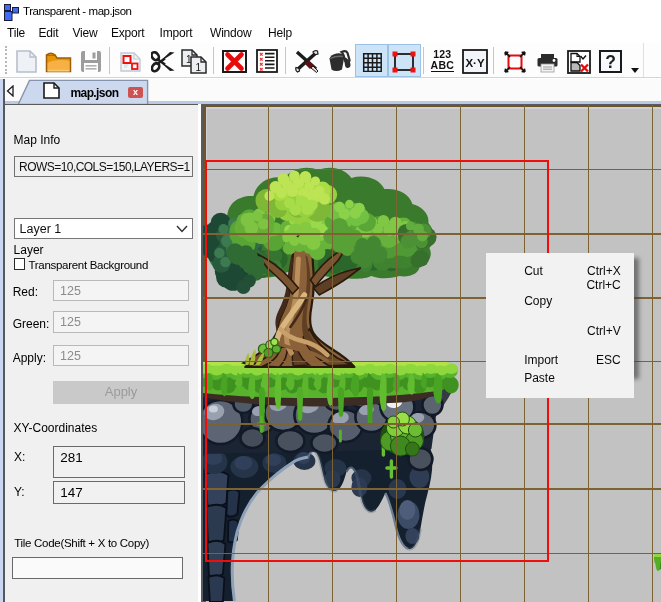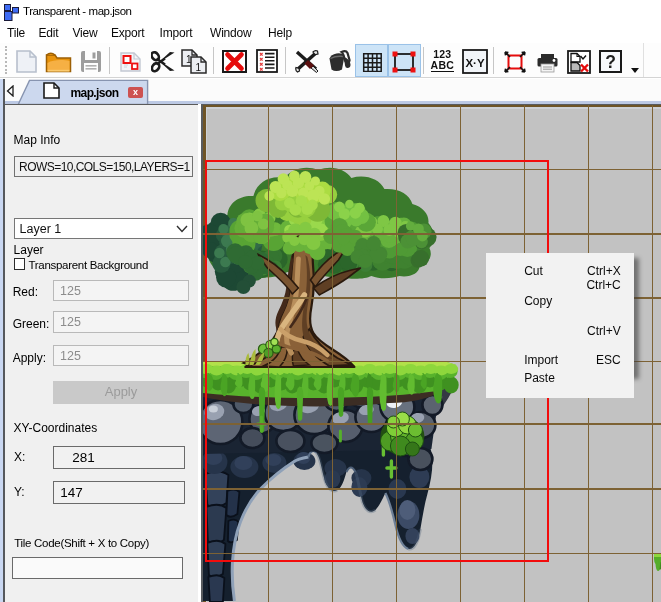--- a/index.html
+++ b/index.html
@@ -275,21 +275,21 @@
   <div class="pinput" style="left:53px; top:279.8px; width:136px; height:21.6px; background:#f4f4f4; border-color:#b9b9b9; color:#8c8c8c; line-height:20px; padding-left:6px;">125</div>
   <div class="plabel" style="left:12.7px; top:316.5px;">Green:</div>
   <div class="pinput" style="left:53px; top:311.4px; width:136px; height:21.6px; background:#f4f4f4; border-color:#b9b9b9; color:#8c8c8c; line-height:20px; padding-left:6px;">125</div>
   <div class="plabel" style="left:12.7px; top:350.5px;">Apply:</div>
   <div class="pinput" style="left:53px; top:344.9px; width:136px; height:21.6px; background:#f4f4f4; border-color:#b9b9b9; color:#8c8c8c; line-height:20px; padding-left:6px;">125</div>
 
   <div class="abs" style="left:53px; top:381.2px; width:136px; height:22.7px; background:#c9c9c9; color:#9b9b9b; font-size:13px; text-align:center; line-height:22px;">Apply</div>
 
   <div class="plabel" style="left:13.6px; top:421px; font-size:12px;">XY-Coordinates</div>
   <div class="plabel" style="left:14px; top:449.5px;">X:</div>
-  <div class="pinput" style="left:53.3px; top:446.1px; width:131.9px; height:23px; background:#f1f1f1; border-color:#6a6a6a; color:#000; line-height:21px; padding-left:18px; font-size:13.5px;">281</div>
+  <div class="pinput" style="left:53.3px; top:446.1px; width:131.9px; height:32px; background:#f1f1f1; border-color:#6a6a6a; color:#000; line-height:21px; padding-left:6px; font-size:13.5px;">281</div>
   <div class="plabel" style="left:14px; top:484.5px;">Y:</div>
   <div class="pinput" style="left:53.3px; top:481.1px; width:131.9px; height:22.9px; background:#f1f1f1; border-color:#6a6a6a; color:#000; line-height:21px; padding-left:6px; font-size:13.5px;">147</div>
 
   <div class="plabel" style="left:14.3px; top:537px; font-size:11.5px; letter-spacing:-0.3px;">Tile Code(Shift + X to Copy)</div>
   <div class="pinput" style="left:12.1px; top:557.1px; width:170.6px; height:21.6px; background:#fafafa; border-color:#6a6a6a;"></div>
 
   <div id="canvas">
     <div class="gv" style="left:64.3px;"></div>
     <div class="gv" style="left:128.3px;"></div>
     <div class="gv" style="left:192.3px;"></div>

